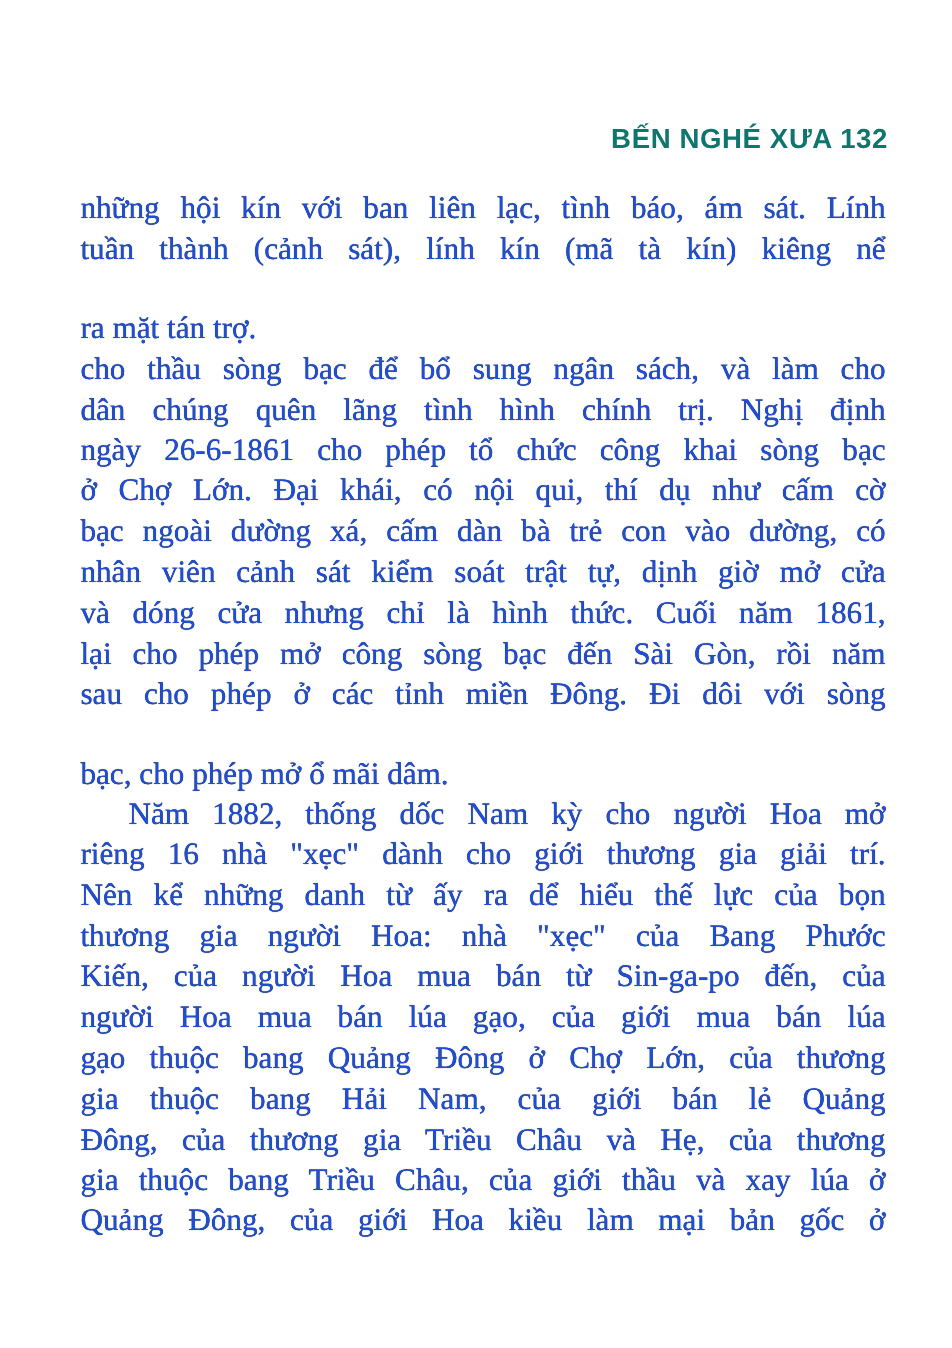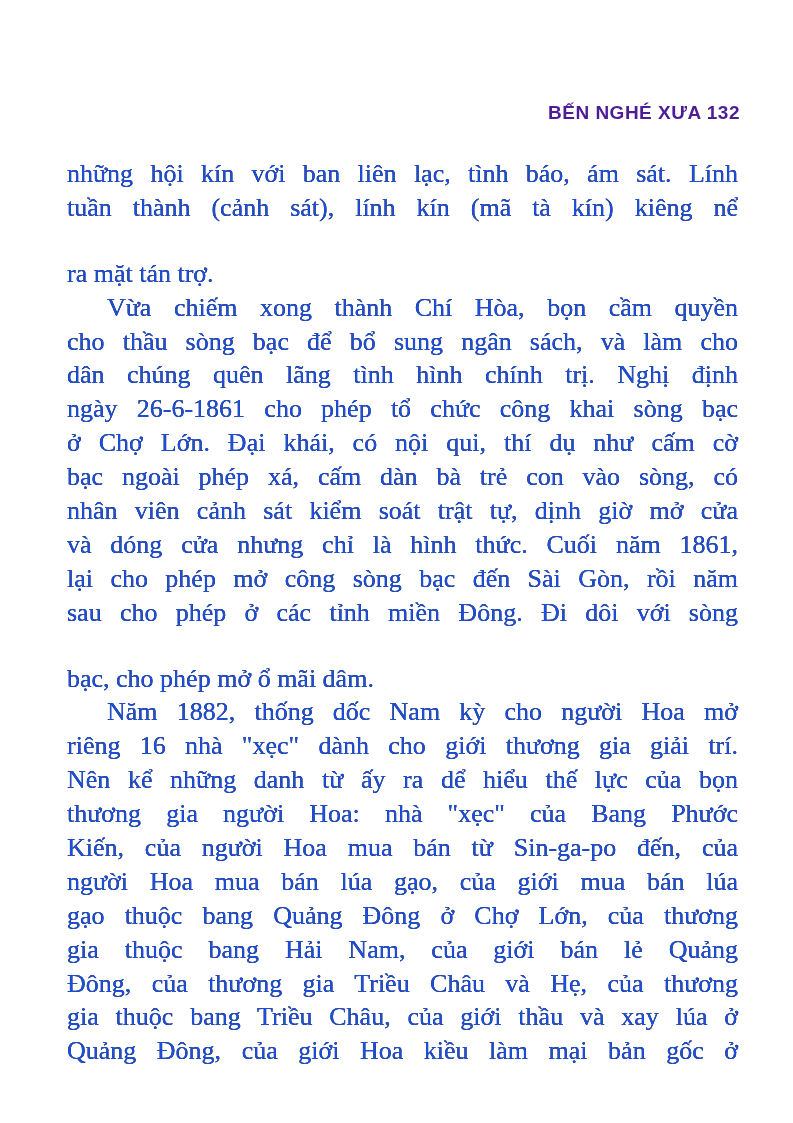--- a/index.html
+++ b/index.html
@@ -13,23 +13,23 @@
     background: #ffffff;
     overflow: hidden;
     font-family: "Liberation Serif", serif;
   }
   .running-head {
     position: absolute;
     top: 102px;
     right: 53px;
     font-family: "Liberation Sans", sans-serif;
     font-weight: bold;
-    font-size: 19px;
+    font-size: 23px;
     letter-spacing: 0.5px;
-    color: #4c1d95;
+    color: #0f766e;
     white-space: nowrap;
   }
   .text-block {
     position: absolute;
     top: 157px;
     left: 67px;
     width: 671px;
     font-size: 26px;
     line-height: 33.9px;
     color: #1d4ed8;
@@ -53,26 +53,25 @@
 </style>
 </head>
 <body>
 
 <div class="page">
   <div class="running-head">BẾN NGHÉ XƯA 132</div>
   <div class="text-block" id="text-block">
       <div class="text-line">những hội kín với ban liên lạc, tình báo, ám sát. Lính</div>
       <div class="text-line">tuần thành (cảnh sát), lính kín (mã tà kín) kiêng nể</div>
       <div class="text-line last">ra mặt tán trợ.</div>
-      <div class="text-line indent">Vừa chiếm xong thành Chí Hòa, bọn cầm quyền</div>
       <div class="text-line">cho thầu sòng bạc để bổ sung ngân sách, và làm cho</div>
       <div class="text-line">dân chúng quên lãng tình hình chính trị. Nghị định</div>
       <div class="text-line">ngày 26-6-1861 cho phép tổ chức công khai sòng bạc</div>
       <div class="text-line">ở Chợ Lớn. Đại khái, có nội qui, thí dụ như cấm cờ</div>
-      <div class="text-line">bạc ngoài phép xá, cấm dàn bà trẻ con vào sòng, có</div>
+      <div class="text-line">bạc ngoài dường xá, cấm dàn bà trẻ con vào dường, có</div>
       <div class="text-line">nhân viên cảnh sát kiểm soát trật tự, dịnh giờ mở cửa</div>
       <div class="text-line">và dóng cửa nhưng chỉ là hình thức. Cuối năm 1861,</div>
       <div class="text-line">lại cho phép mở công sòng bạc đến Sài Gòn, rồi năm</div>
       <div class="text-line">sau cho phép ở các tỉnh miền Đông. Đi dôi với sòng</div>
       <div class="text-line last">bạc, cho phép mở ổ mãi dâm.</div>
       <div class="text-line indent">Năm 1882, thống dốc Nam kỳ cho người Hoa mở</div>
       <div class="text-line">riêng 16 nhà "xẹc" dành cho giới thương gia giải trí.</div>
       <div class="text-line">Nên kể những danh từ ấy ra dể hiểu thế lực của bọn</div>
       <div class="text-line">thương gia người Hoa: nhà "xẹc" của Bang Phước</div>
       <div class="text-line">Kiến, của người Hoa mua bán từ Sin-ga-po đến, của</div>

